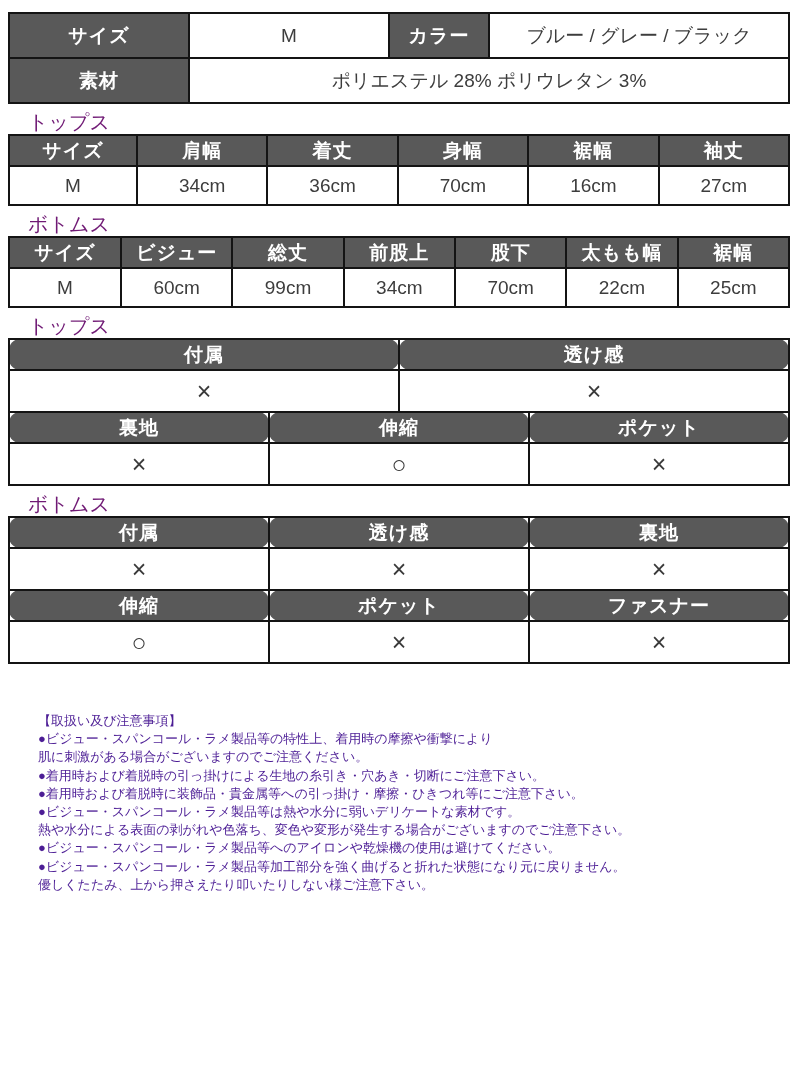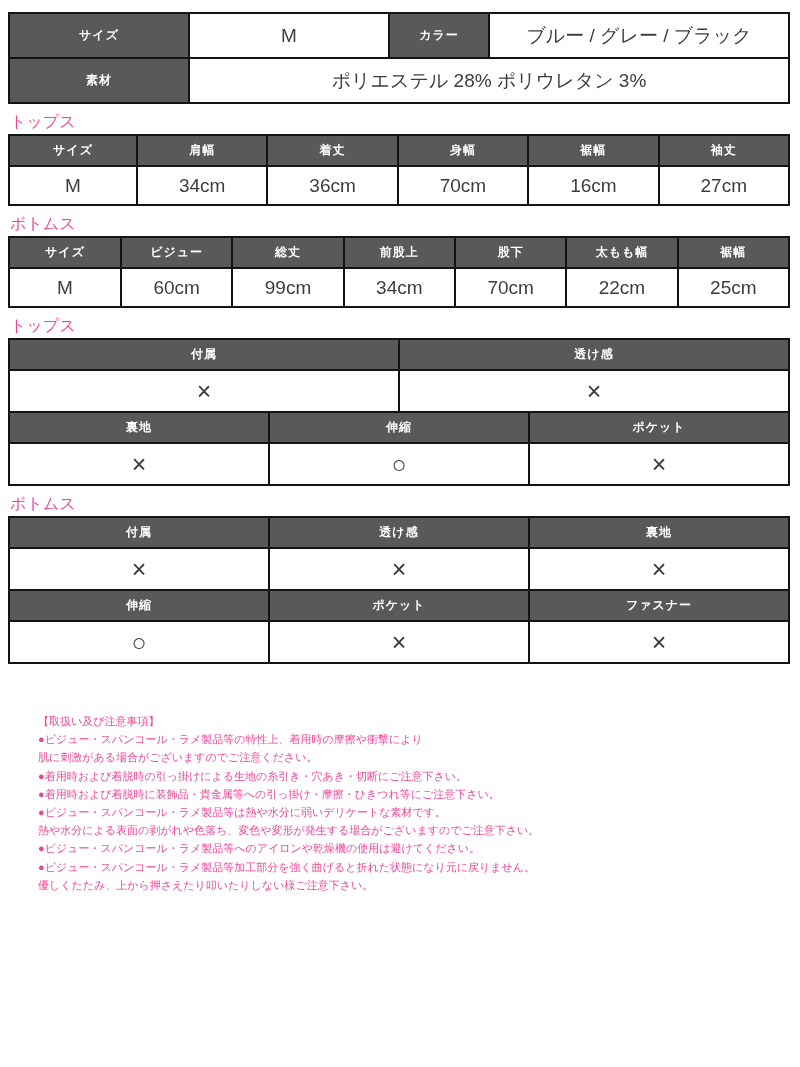--- a/index.html
+++ b/index.html
@@ -27,47 +27,47 @@
     text-align: center;
     vertical-align: middle;
     padding: 0;
     overflow: hidden;
     white-space: nowrap;
   }
   td.hdr {
     background: #595959;
     color: #ffffff;
     font-weight: bold;
-    font-size: 12px;
+    font-size: 19px;
     letter-spacing: 1px;
   }
   td.val {
     background: #ffffff;
     color: #3d3d3d;
     font-size: 19px;
   }
   
   table.spec td { height: 43px; }
   
   table.meas td.hdr { height: 29px; }
   table.meas td.val { height: 37px; }
   
-  table.feat td.hdr { height: 29px; }
+  table.feat td.hdr { height: 29px; border-radius: 11px; }
   table.feat td.val { height: 40px; font-size: 25px; color: #3a3a3a; font-weight: 400; }
   .sec-label {
-    font-size: 16px;
-    color: #ec4899;
+    font-size: 20px;
+    color: #701a75;
     line-height: 18px;
-    margin: 9px 0 3px 2px;
+    margin: 9px 0 3px 20px;
   }
   .notes {
     margin: 48px 0 0 30px;
-    font-size: 11px;
+    font-size: 13px;
     line-height: 18.2px;
-    color: #ec4899;
+    color: #4c1d95;
     white-space: nowrap;
   }
   .notes div { height: 18.2px; }
 </style>
 </head>
 <body>
 
 <div class="wrap">
 
   <table class="t spec">

